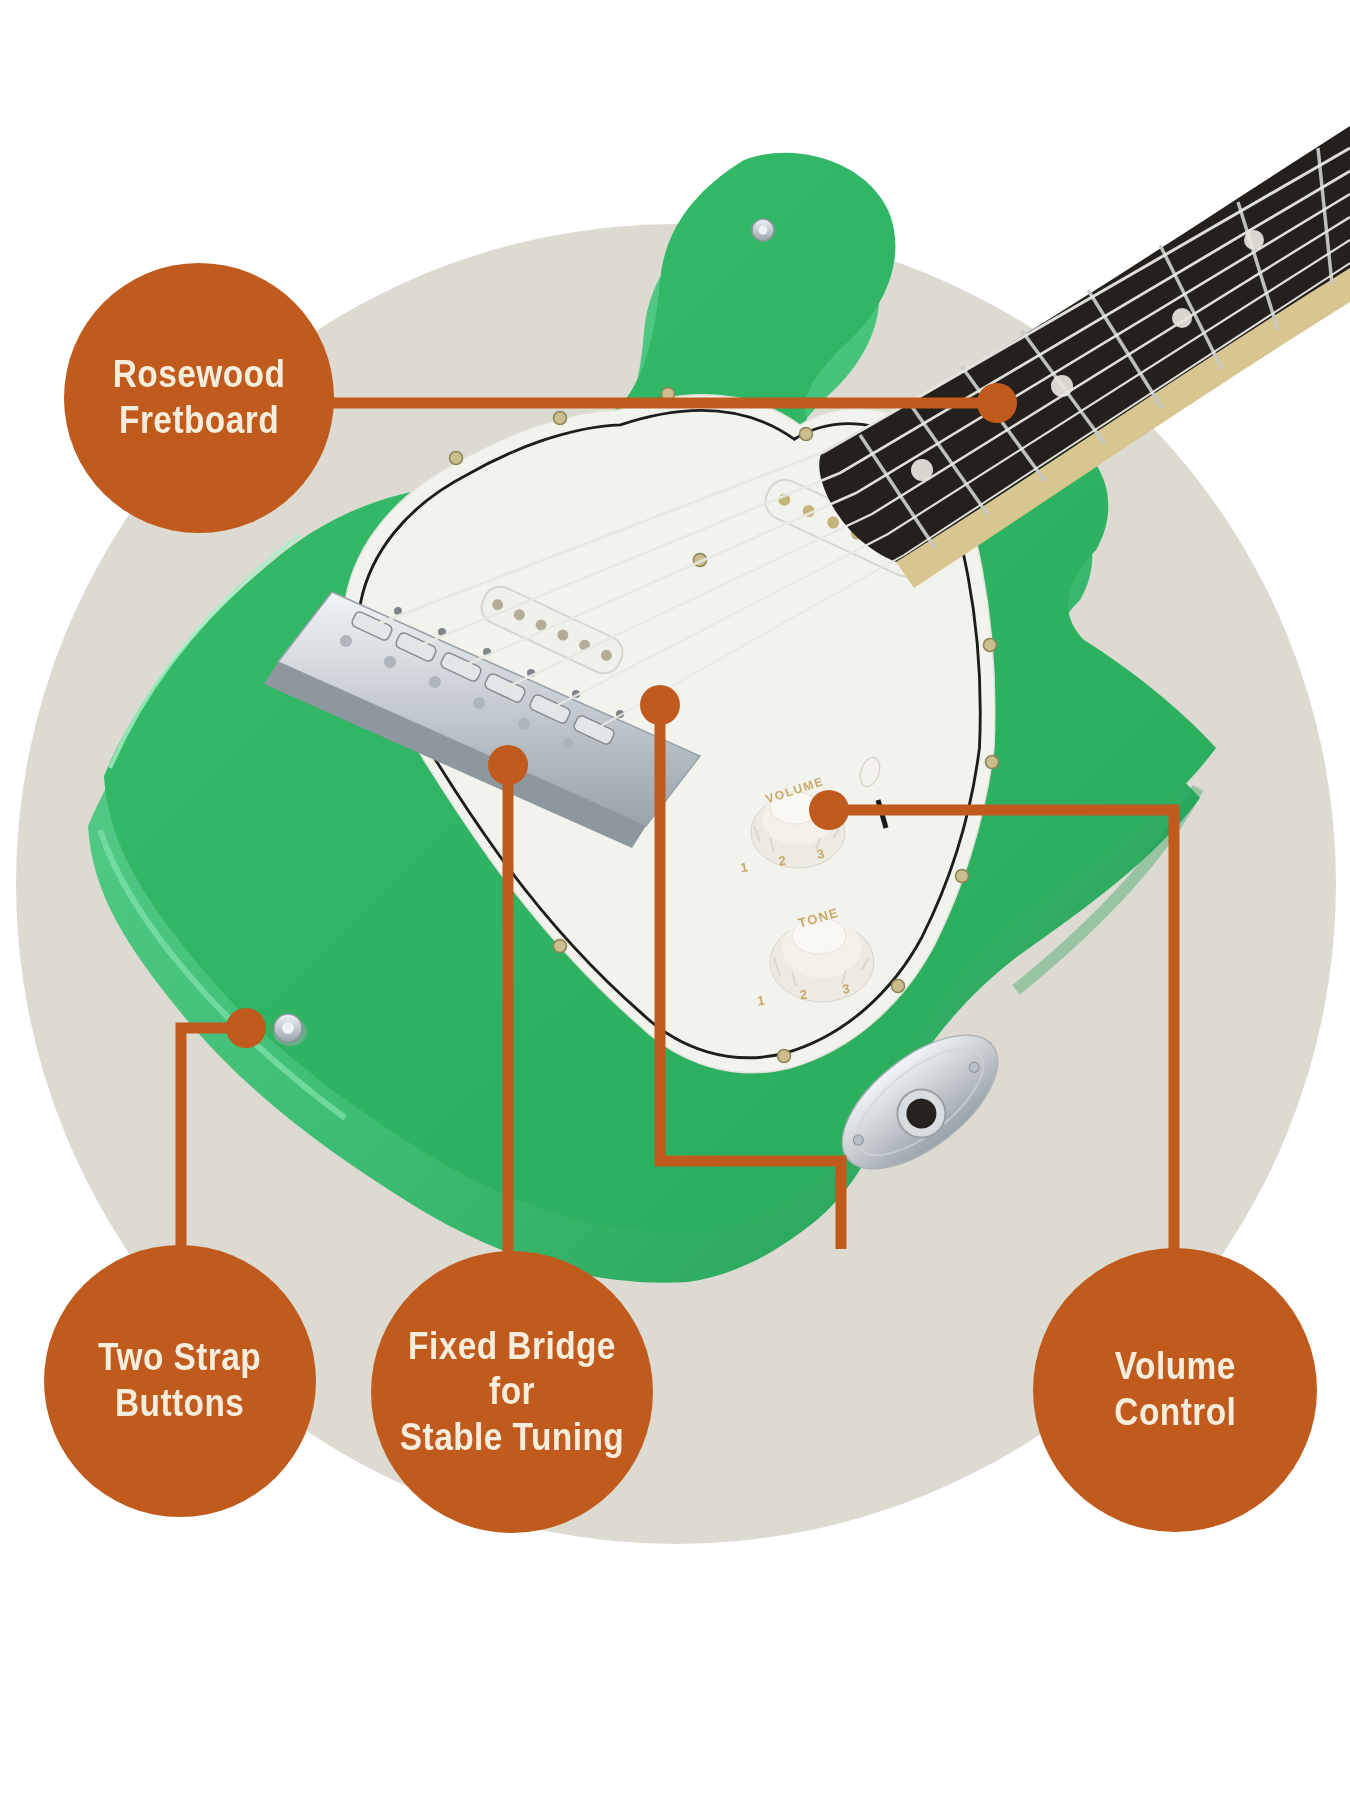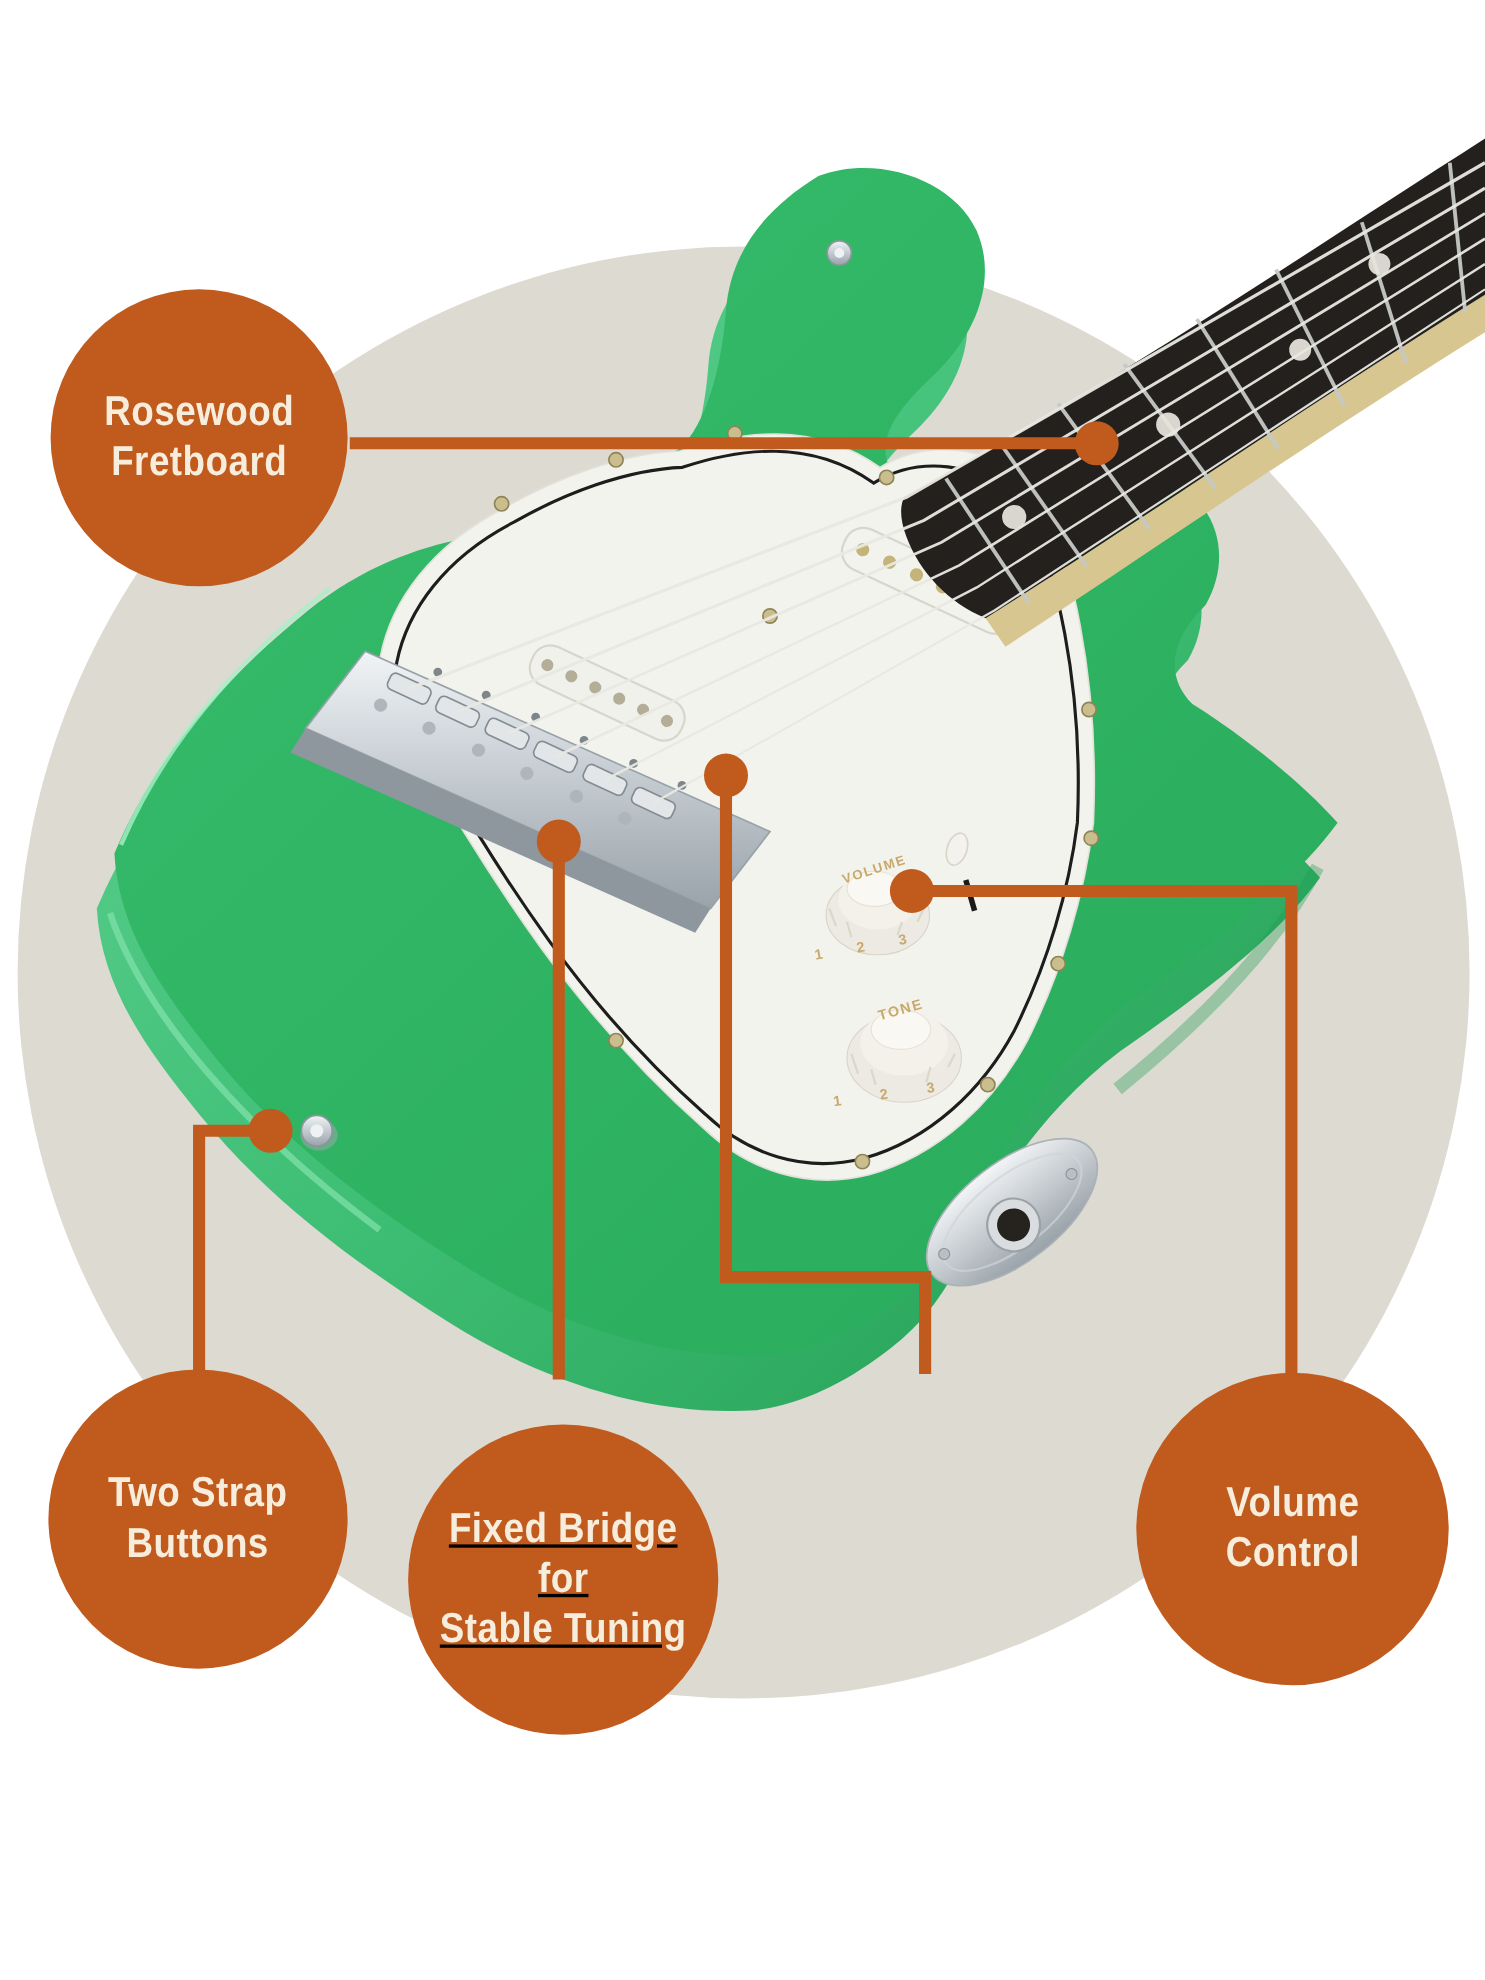--- a/index.html
+++ b/index.html
@@ -248,31 +248,31 @@
   </g>
   <g fill="#c15a1d">
     <circle cx="997" cy="403" r="20"></circle>
     <circle cx="246" cy="1028" r="20"></circle>
     <circle cx="508" cy="765" r="20"></circle>
     <circle cx="660" cy="705" r="20"></circle>
     <circle cx="829" cy="810" r="20"></circle>
   </g>
 </svg>
 
-<div class="callout" style="left:46px;top:263px;width:270px;height:270px;">
+<div class="callout" style="left:64px;top:263px;width:270px;height:270px;">
   <div class="label">Rosewood
 Fretboard</div>
 </div>
 
 <div class="callout" style="left:44px;top:1245px;width:272px;height:272px;">
   <div class="label">Two Strap
 Buttons</div>
 </div>
 
-<div class="callout" style="left:371px;top:1295px;width:282px;height:282px;text-decoration:underline;">
+<div class="callout" style="left:371px;top:1251px;width:282px;height:282px;">
   <div class="label">Fixed Bridge for
 Stable Tuning</div>
 </div>
 
 
 <div class="callout" style="left:1033px;top:1248px;width:284px;height:284px;">
   <div class="label">Volume
 Control</div>
 </div>
 

